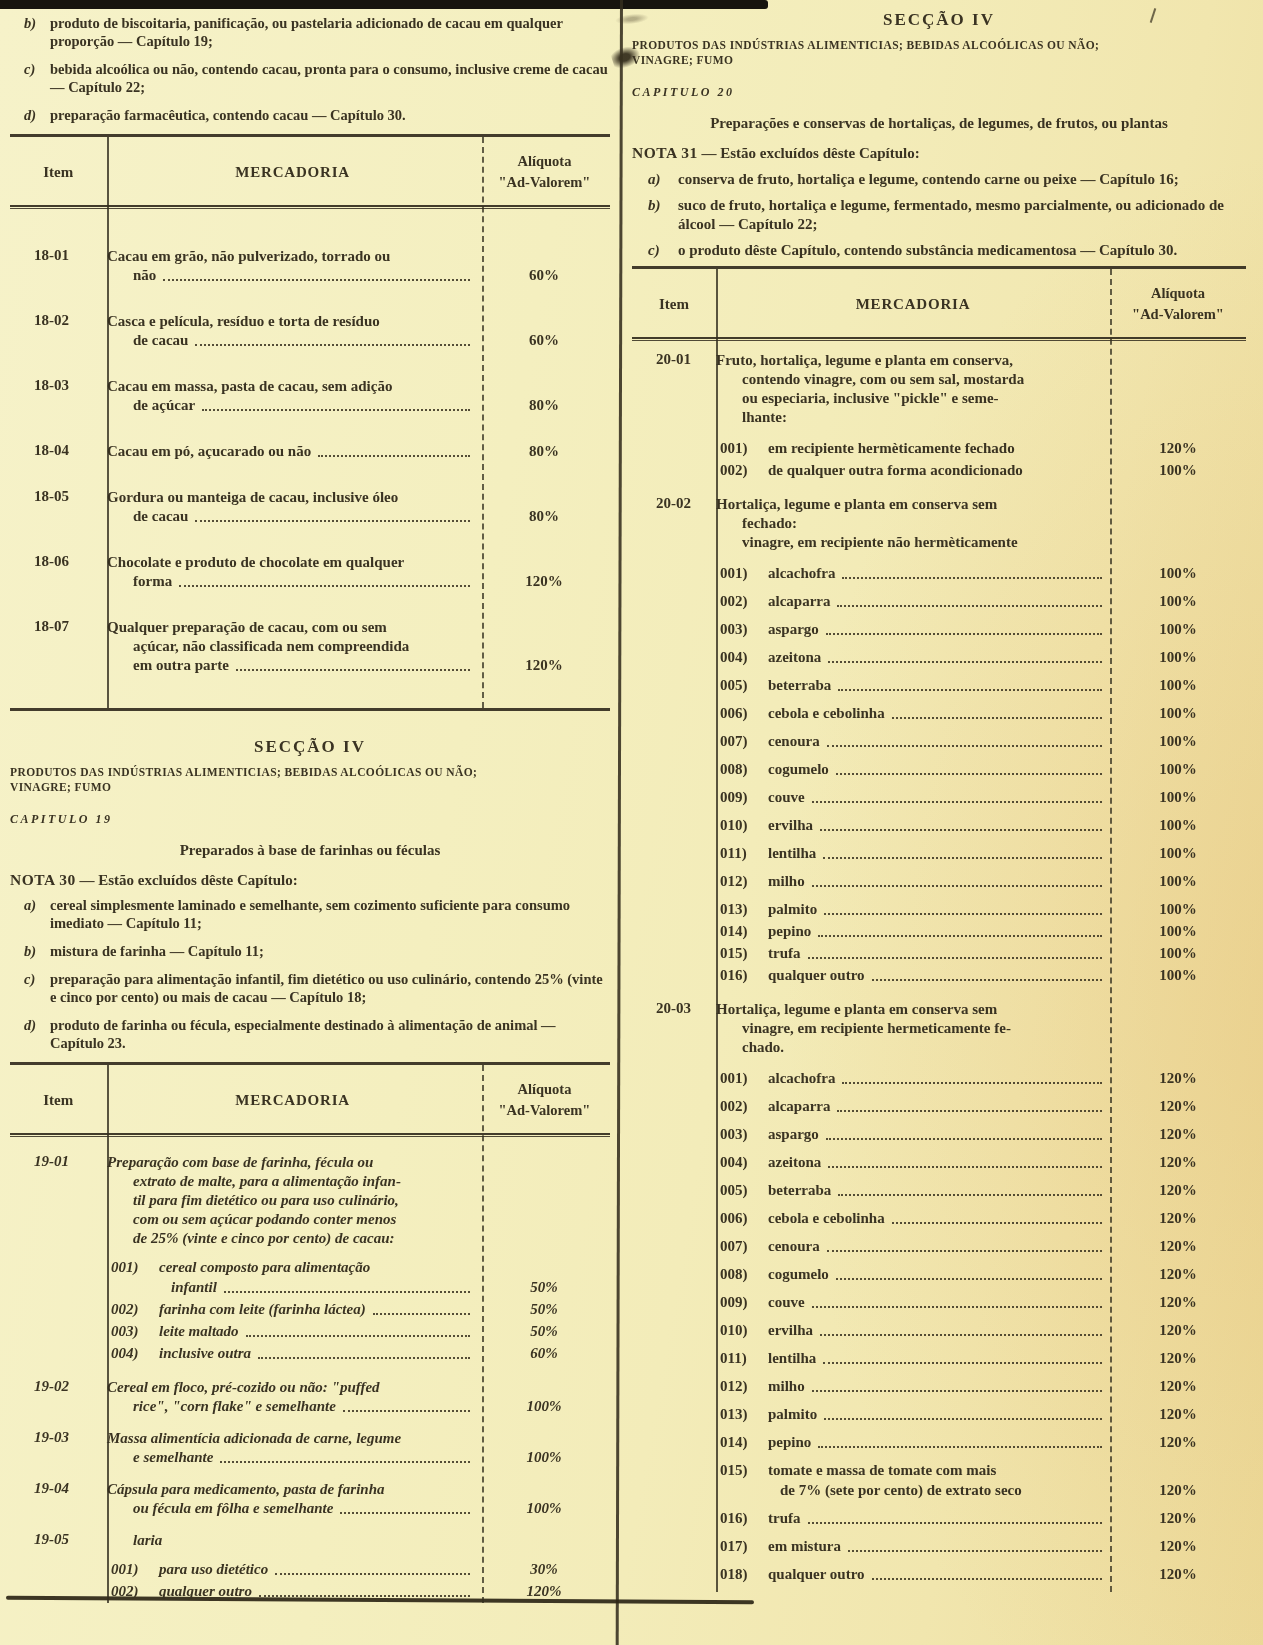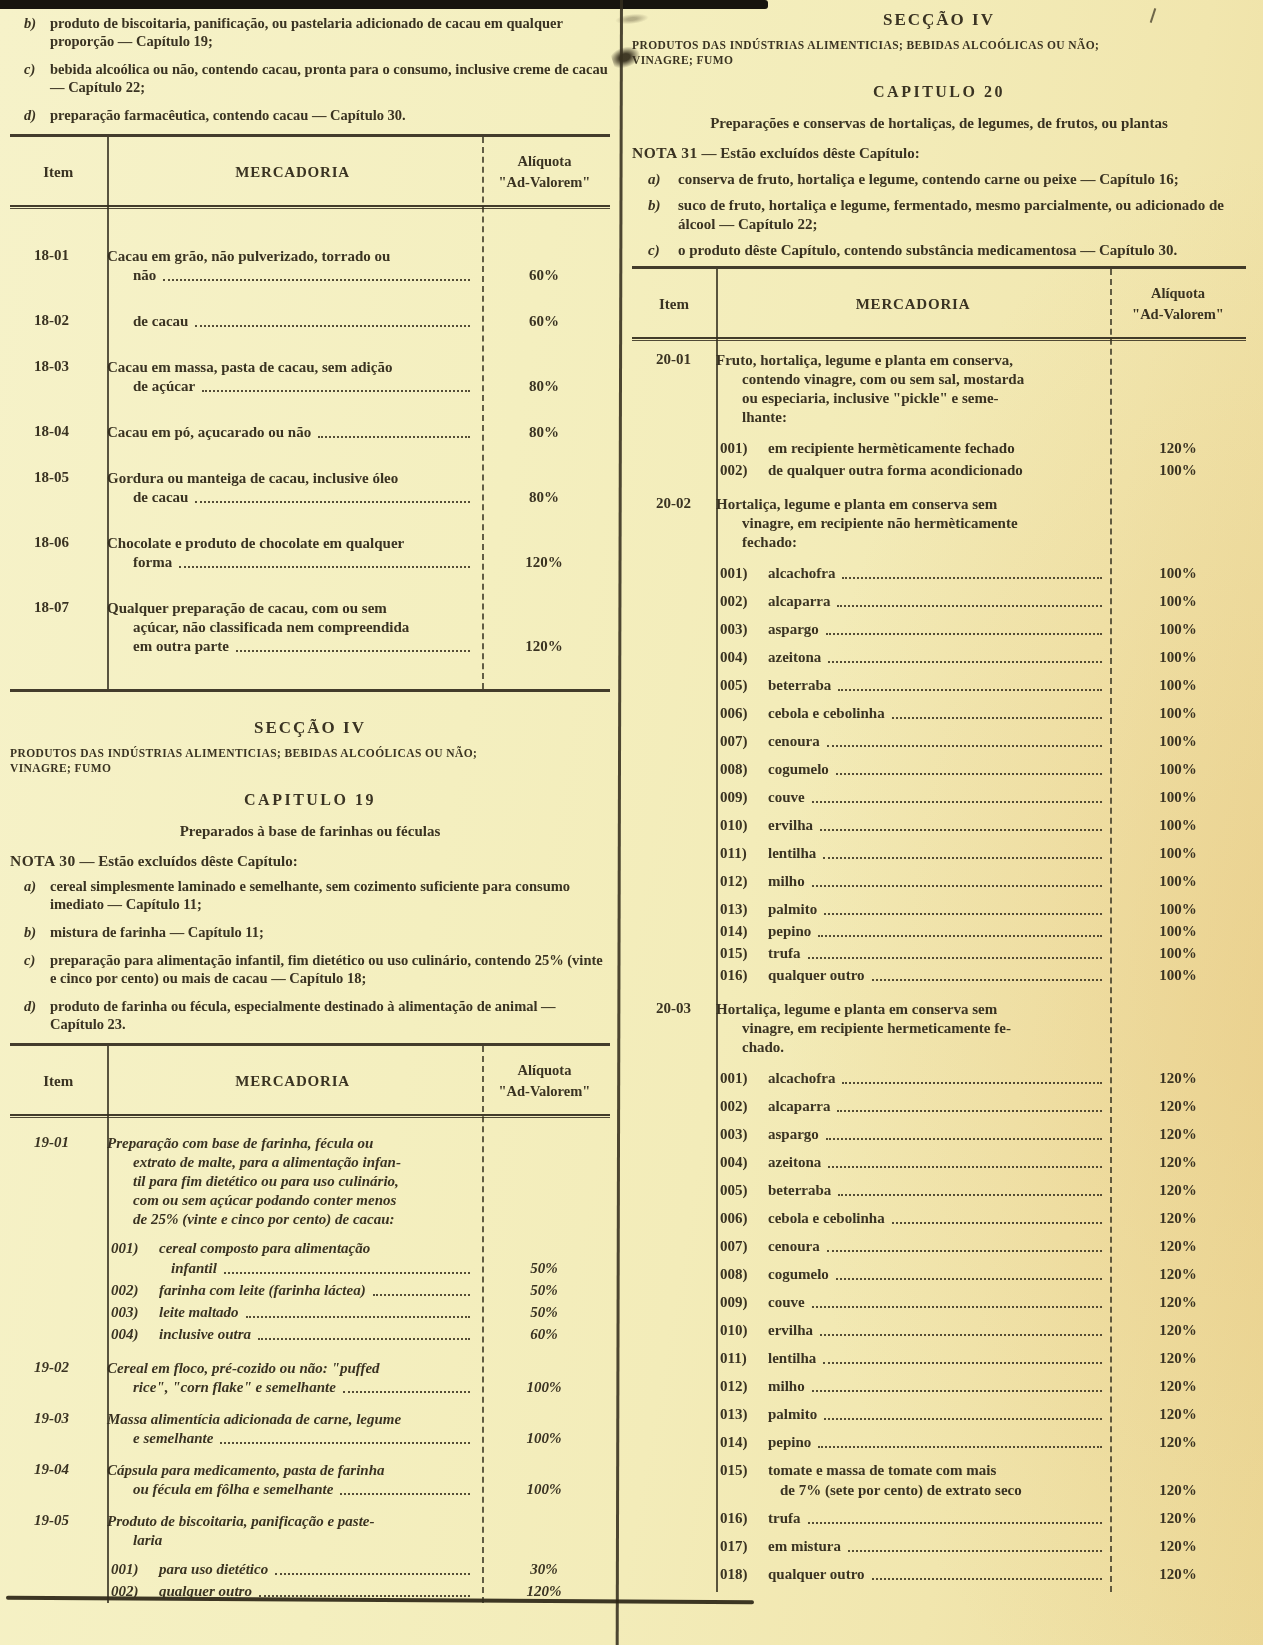--- a/index.html
+++ b/index.html
@@ -27,21 +27,21 @@
   .col-right { position:absolute; left:632px; top:10px; width:614px; font-size:15px; }
 
   .note { display:flex; line-height:18px; margin-bottom:10px; }
   .note-label { width:40px; flex:none; font-style:italic; padding-left:14px; }
   .note-text { flex:1; }
   .col-right .note { line-height:19px; margin-bottom:6px; }
   .col-right .note-label { width:46px; padding-left:16px; }
 
   .sec-title { text-align:center; font-size:17px; letter-spacing:2px; line-height:20px; }
   .sec-sub   { text-align:left; font-size:11.5px; line-height:15px; letter-spacing:.4px; margin-top:8px; }
-  .chapter   { text-align:center; font-size:16px; letter-spacing:2.5px; line-height:20px; margin-top:14px; }
+  .chapter   { font-style:italic; font-size:12px; letter-spacing:2.5px; line-height:20px; margin-top:14px; }
   .chap-sub  { text-align:center; font-size:15px; line-height:19px; margin-top:12px; }
   .nota      { font-size:15px; line-height:19px; margin-top:10px; }
   .nota .nlab { font-size:15.5px; letter-spacing:.5px; }
   .sec-block .note { margin-top:6px; }
 
   .tbl { position:relative; border-top:3px solid rgba(51,45,30,.92); margin-top:2px;
          --itemW:97px; --valW:132px; --descW:375px; font-size:15px; }
   .tbl18 { border-bottom:3px solid rgba(51,45,30,.92); padding-bottom:6px; }
   .tbl20 { --itemW:84px; --valW:136px; --descW:394px; }
   .tbl-head { display:flex; align-items:center; padding:14px 0 12px; }
@@ -125,20 +125,21 @@
               <div class="dl-last">
                 <span class="lt cont">não</span>
                 <span class="leader"></span>
                 <span class="val">60%</span>
               </div>
             </div>
           </div>
           <div class="t-row">
             <div class="c-item">18-02</div>
             <div class="c-body">
+              <div class="dl">Casca e película, resíduo e torta de resíduo</div>
               <div class="dl-last">
                 <span class="lt cont">de cacau</span>
                 <span class="leader"></span>
                 <span class="val">60%</span>
               </div>
             </div>
           </div>
           <div class="t-row">
             <div class="c-item">18-03</div>
             <div class="c-body">
@@ -310,21 +311,20 @@
               <div class="dl-last">
                 <span class="lt cont">ou fécula em fôlha e semelhante</span>
                 <span class="leader"></span>
                 <span class="val">100%</span>
               </div>
             </div>
           </div>
           <div class="t-row">
             <div class="c-item">19-05</div>
             <div class="c-body">
-              <div class="dl">Produto de biscoitaria, panificação e paste-</div>
               <div class="dl cont">laria</div>
               <div class="subs">
                 <div class="sub">
                   <span class="sub-code">001)</span>
                   <span>para uso dietético</span>
                   <span class="leader"></span>
                   <span class="val">30%</span>
                 </div>
                 <div class="sub">
                   <span class="sub-code">002)</span>
@@ -399,22 +399,22 @@
                   <span class="spacer"></span>
                   <span class="val">100%</span>
                 </div>
               </div>
             </div>
           </div>
           <div class="t-row">
             <div class="c-item">20-02</div>
             <div class="c-body">
               <div class="dl">Hortaliça, legume e planta em conserva sem</div>
+              <div class="dl cont">fechado:</div>
               <div class="dl cont">vinagre, em recipiente não hermèticamente</div>
-              <div class="dl cont">fechado:</div>
               <div class="subs">
                 <div class="sub sp">
                   <span class="sub-code">001)</span>
                   <span>alcachofra</span>
                   <span class="leader"></span>
                   <span class="val">100%</span>
                 </div>
                 <div class="sub sp">
                   <span class="sub-code">002)</span>
                   <span>alcaparra</span>

